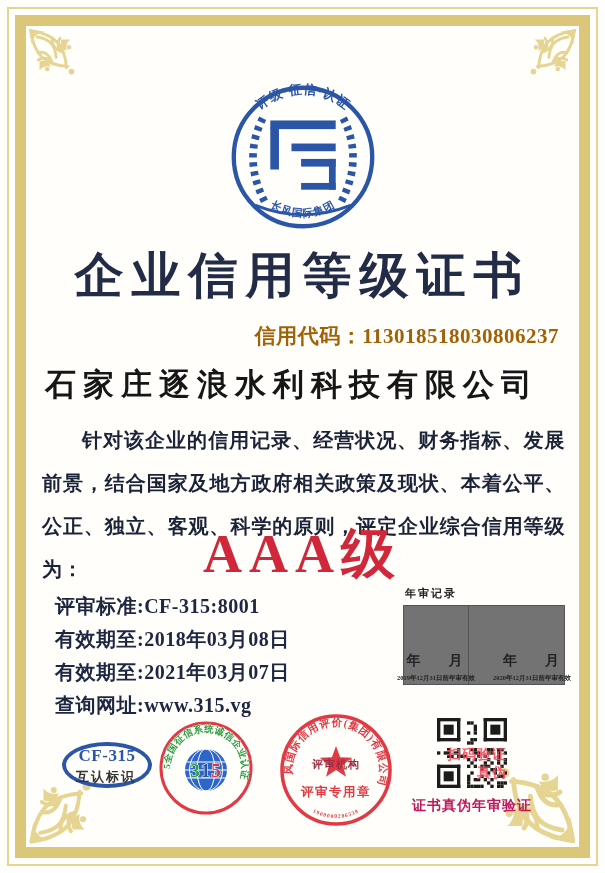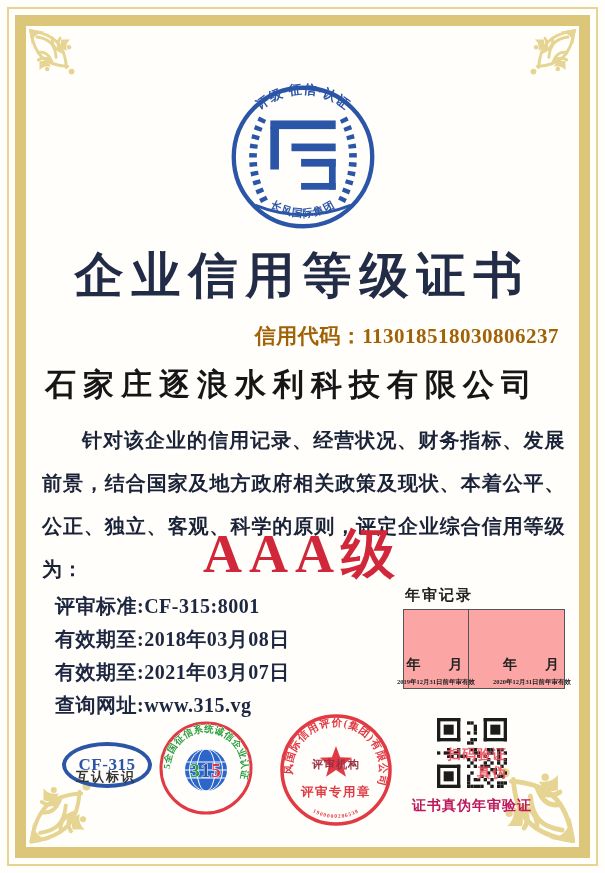--- a/index.html
+++ b/index.html
@@ -33,30 +33,30 @@
     color:var(--black);letter-spacing:7px;font-family:"Liberation Sans","DejaVu Sans",sans-serif;}
   .paragraph{position:absolute;top:419px;left:42px;right:40px;font-size:20px;font-weight:bold;
     color:var(--ink);line-height:43px;text-indent:2em;text-align:justify;letter-spacing:.5px;}
   .rating{position:absolute;top:518px;left:0;width:100%;text-align:center;
     font-size:54px;font-weight:bold;color:var(--red);letter-spacing:7px;}
 
   .details{position:absolute;top:590px;left:55px;}
   .details div{font-size:20px;font-weight:bold;color:#1d2742;line-height:33px;letter-spacing:.5px;}
 
   .annual{position:absolute;left:403px;top:586px;width:162px;color:#222;}
-  .annual-title{font-size:15px;font-weight:bold;letter-spacing:2px;margin:0 0 4px 2px;}
-  .annual-box{display:flex;border:1.2px solid #555;height:78px;background:#fca5a5;gap:32px;}
+  .annual-title{font-size:11px;font-weight:bold;letter-spacing:2px;margin:0 0 4px 2px;}
+  .annual-box{display:flex;border:1.2px solid #555;height:78px;background:#737373;gap:32px;}
   .annual-cell{flex:1;position:relative;}
   .annual-cell:first-child{border-right:1.2px solid #555;}
   .annual-ym{position:absolute;bottom:14px;right:5px;font-size:14px;font-weight:bold;white-space:pre;}
   .annual-note{position:absolute;bottom:1px;left:50%;transform:translateX(-50%) scale(.72);
     transform-origin:center bottom;font-size:9px;font-weight:bold;white-space:nowrap;}
 
   .cf-oval{position:absolute;left:62px;top:742px;width:82px;height:38px;
-    border:4px solid var(--blue);border-radius:50%;display:flex;align-items:center;justify-content:center;}
+    border:4px solid var(--blue);border-radius:50%;display:flex;align-items:flex-start;justify-content:center;}
   .cf-oval span{color:var(--blue);font-size:17px;font-weight:bold;letter-spacing:.5px;}
   .cf-label{position:absolute;left:56px;top:768px;width:100px;text-align:center;
     font-size:13px;font-weight:bold;color:#333;letter-spacing:2px;}
 
   .seal-315{position:absolute;left:158px;top:720px;}
   .seal-review{position:absolute;left:278px;top:712px;}
   .seal-315 text,.seal-review text{font-weight:bold;font-family:"Liberation Serif","DejaVu Serif",serif;}
   .s315-arc{font-size:9.5px;fill:var(--green);letter-spacing:.5px;stroke:#fff;stroke-width:.5;paint-order:stroke;}
   .s315-digits{font-size:19px;stroke:#fff;stroke-width:1;paint-order:stroke;letter-spacing:1px;}
   .rev-arc{font-size:10.5px;fill:var(--seal-red);letter-spacing:1px;}

